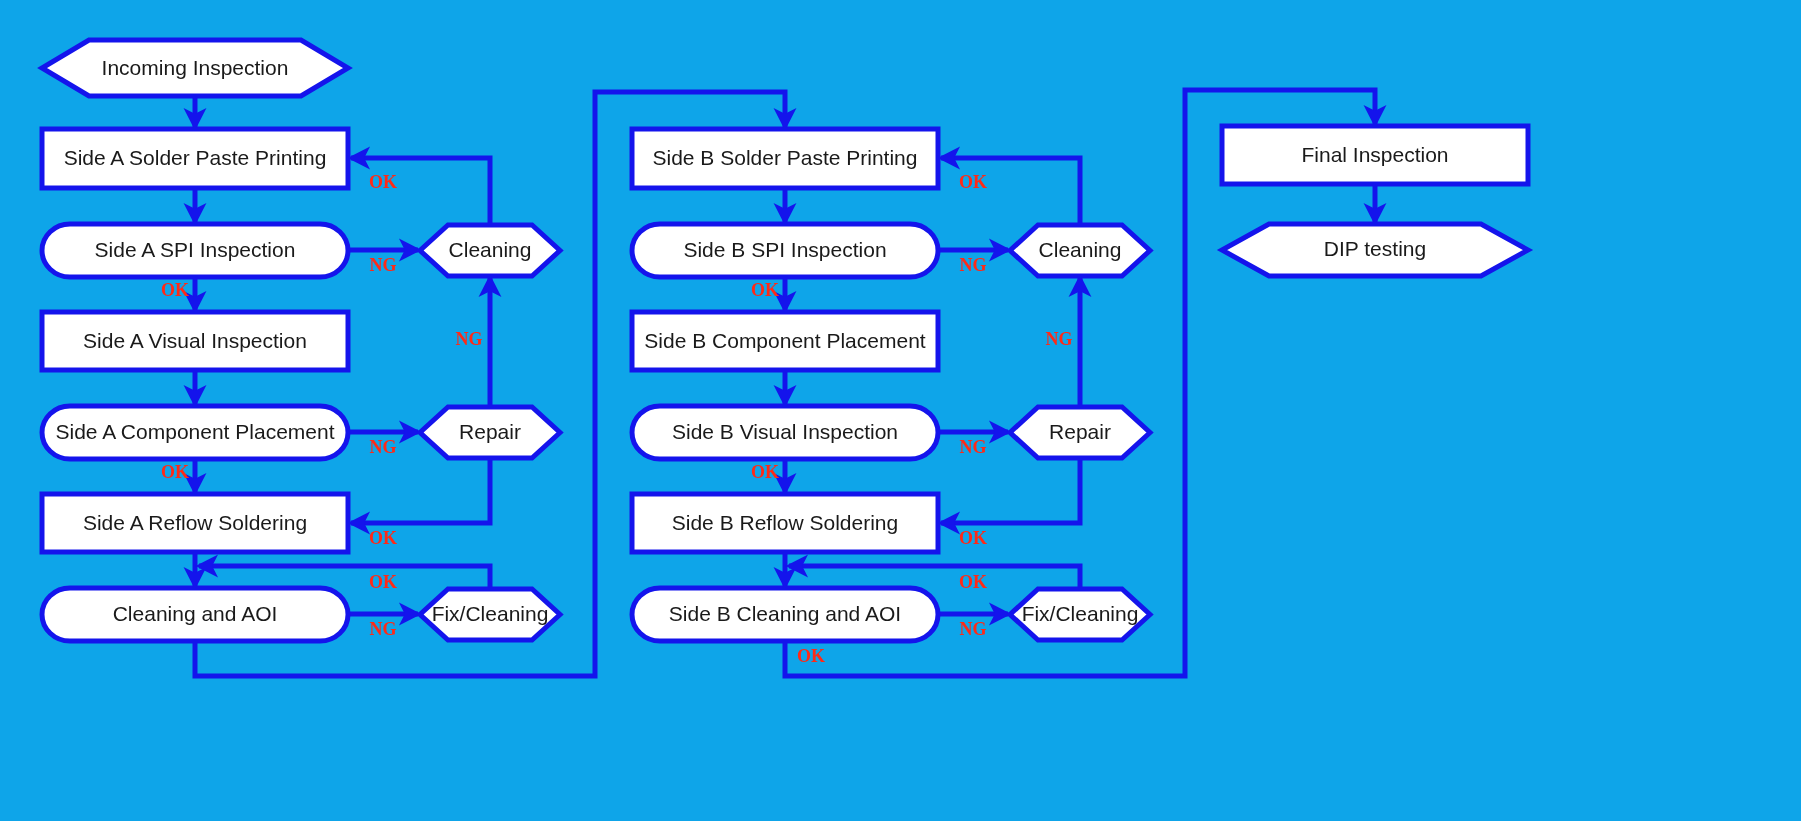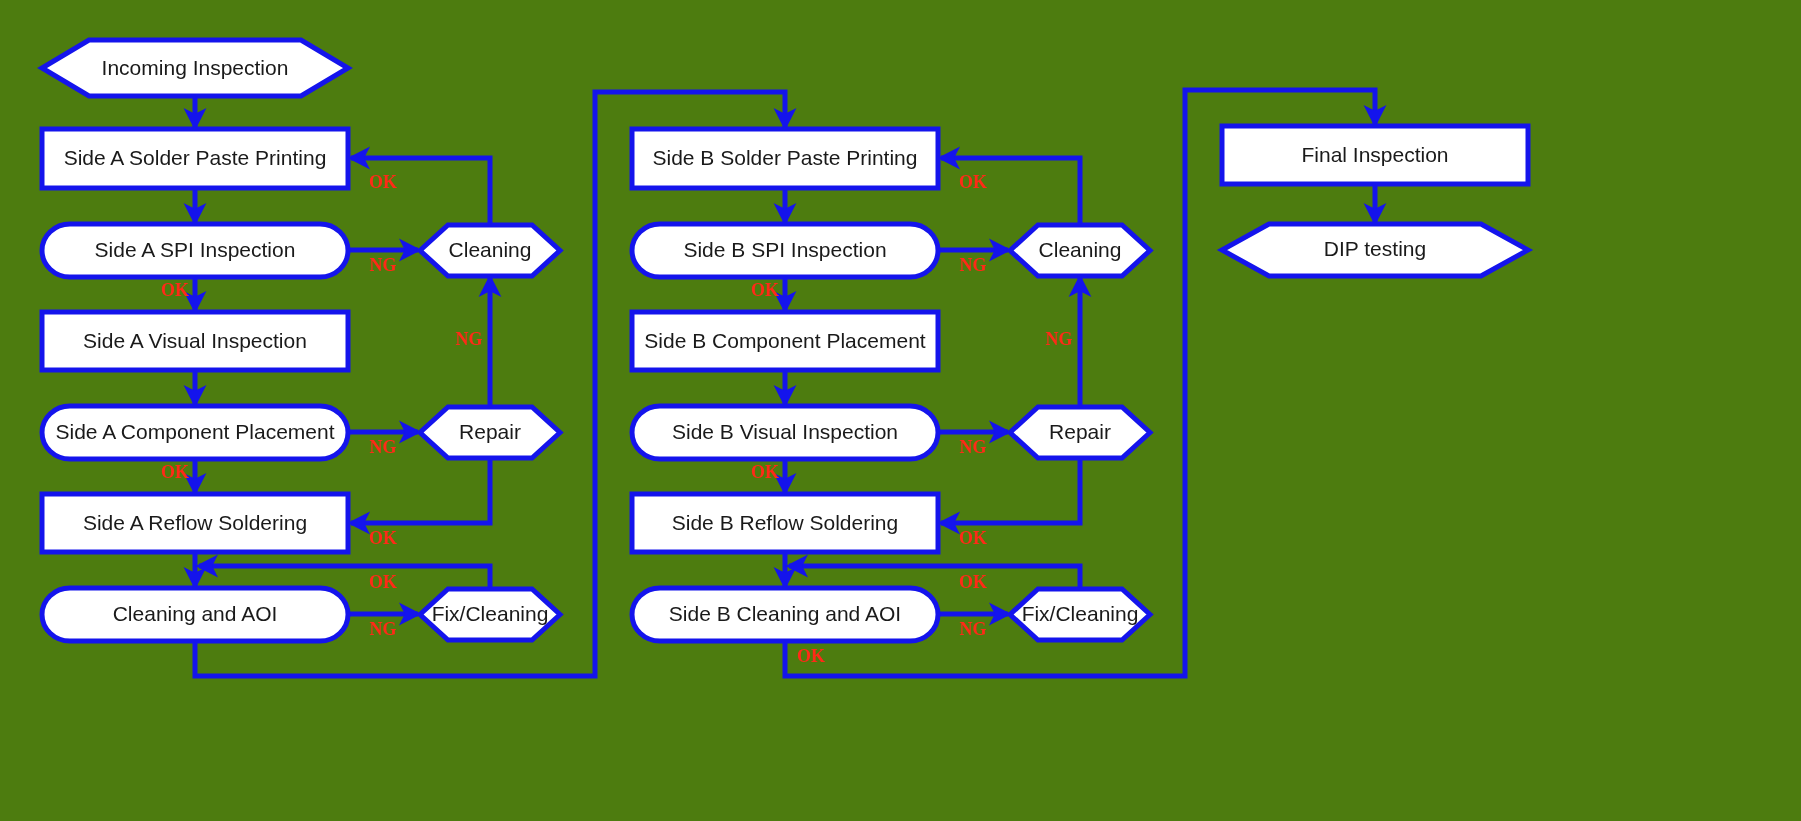--- a/index.html
+++ b/index.html
@@ -1,17 +1,17 @@
 <!DOCTYPE html>
 <html><head>
 <meta charset="utf-8">
 <style>
   html,body{margin:0;padding:0;background:#fff;}
   body{width:1801px;height:821px;font-family:"Liberation Sans",sans-serif;overflow:hidden;}
-  #stage{position:relative;width:1801px;height:821px;background:#4d7c0f;}
+  #stage{position:relative;width:1801px;height:821px;background:#0ea5e9;}
   svg#flow{position:absolute;left:0;top:0;width:1801px;height:821px;}
   .nodelabel{
     font-family:"Liberation Sans",sans-serif;
     font-size:21px;
     fill:#1a1a1a;
     text-anchor:middle;
     dominant-baseline:middle;
   }
   .edgelabel{
     font-family:"Liberation Serif",serif;

